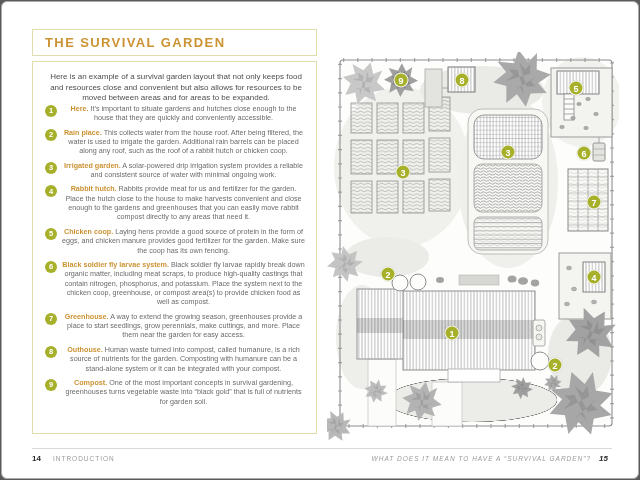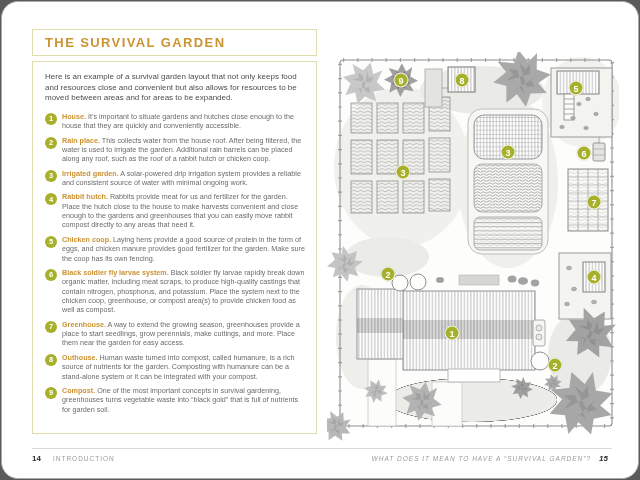--- a/index.html
+++ b/index.html
@@ -3,29 +3,29 @@
 <meta charset="utf-8">
 <style>
   :root{
     --accent:#cc9333;
     --marker:#a7b02b;
     --boxborder:#dfddab;
   }
   *{box-sizing:border-box;margin:0;padding:0;}
   html,body{width:640px;height:480px;overflow:hidden;}
   body{background:#5a5a5a;font-family:"Liberation Sans",sans-serif;position:relative;}
-  .sheet{position:absolute;inset:1px;background:#fff;border:1.5px solid #ababab;border-radius:17px;overflow:hidden;}
+  .sheet{position:absolute;inset:1px;background:#fff;border:1.5px solid #ababab;border-radius:6px;overflow:hidden;text-align:center;}
 
   
   .title-box{position:absolute;left:30px;top:27px;width:285px;height:27px;
     border:1px solid var(--boxborder);display:flex;align-items:center;padding-left:12px;}
   .title-box h1{font-size:13px;font-weight:bold;letter-spacing:1.4px;color:var(--accent);}
   .content-box{position:absolute;left:30px;top:59px;width:285px;height:373px;
     border:1px solid var(--boxborder);padding:10px 11px 8px 12px;}
-  .intro{font-size:8px;line-height:1.33;color:#4e4e4e;margin-bottom:8px;width:262px;}
+  .intro{font-size:8px;line-height:1.33;color:#4e4e4e;margin-bottom:0;width:262px;}
   .items{display:flex;flex-direction:column;gap:5px;}
   .item{display:flex;gap:5px;}
   .item .num{flex:0 0 12px;width:12px;height:12px;border-radius:50%;background:var(--marker);
     color:#fff;font-size:7.5px;font-weight:bold;display:flex;align-items:center;justify-content:center;margin-top:1px;}
   .ibody{font-size:7.2px;line-height:1.3;color:#6b6b6b;}
   .ibody .term{color:var(--accent);font-weight:bold;}
 
   
   .rule{position:absolute;left:30px;top:446px;width:580px;height:1px;background:#d9d9d9;}
   .footer-left{position:absolute;left:30px;top:452px;display:flex;align-items:baseline;gap:12px;}
@@ -49,21 +49,21 @@
 
   <div class="title-box">
     <h1>THE SURVIVAL GARDEN</h1>
   </div>
 
   <div class="content-box">
     <p class="intro">Here is an example of a survival garden layout that not only keeps food and resources close and convenient but also allows for resources to be moved between areas and for areas to be expanded.</p>
     <div class="items" id="items">
     <div class="item">
       <span class="num">1</span>
-      <span class="ibody"><span class="term">House.</span><span class="itext"> It’s important to situate gardens and hutches close enough to the house that they are quickly and conveniently accessible.</span></span>
+      <span class="ibody"><span class="term">Here.</span><span class="itext"> It’s important to situate gardens and hutches close enough to the house that they are quickly and conveniently accessible.</span></span>
     </div>
 
     <div class="item">
       <span class="num">2</span>
       <span class="ibody"><span class="term">Rain place.</span><span class="itext"> This collects water from the house roof. After being filtered, the water is used to irrigate the garden. Additional rain barrels can be placed along any roof, such as the roof of a rabbit hutch or chicken coop.</span></span>
     </div>
 
     <div class="item">
       <span class="num">3</span>
       <span class="ibody"><span class="term">Irrigated garden.</span><span class="itext"> A solar-powered drip irrigation system provides a reliable and consistent source of water with minimal ongoing work.</span></span>

